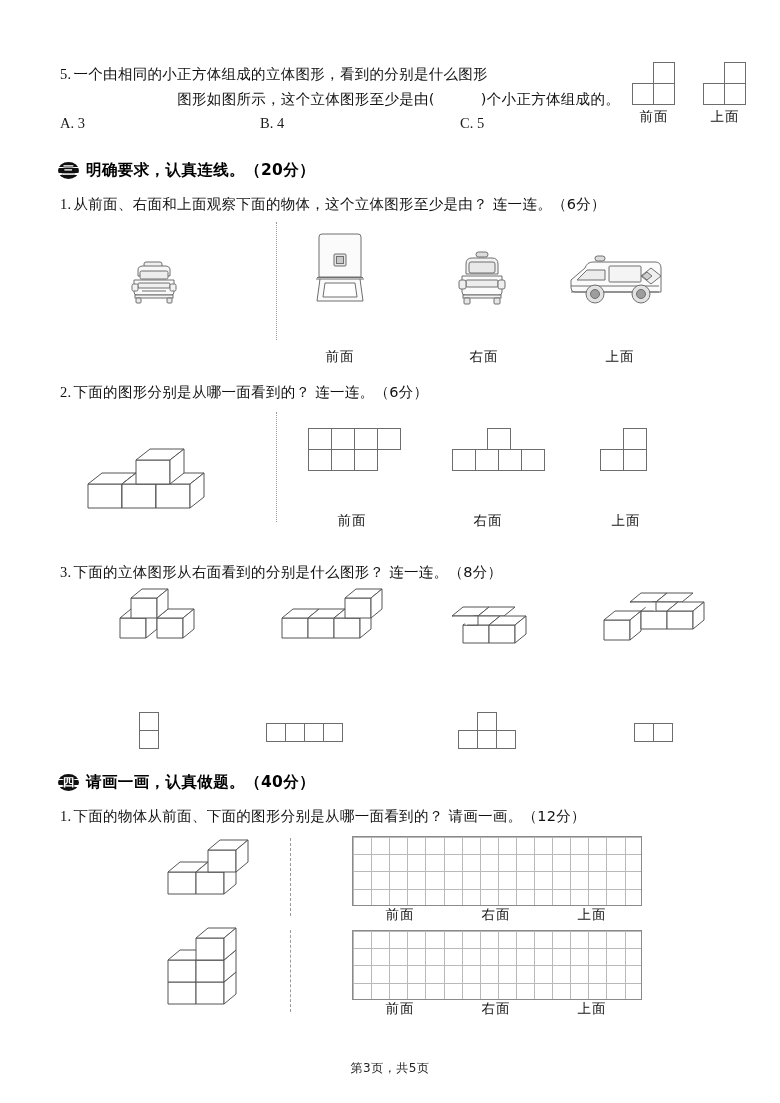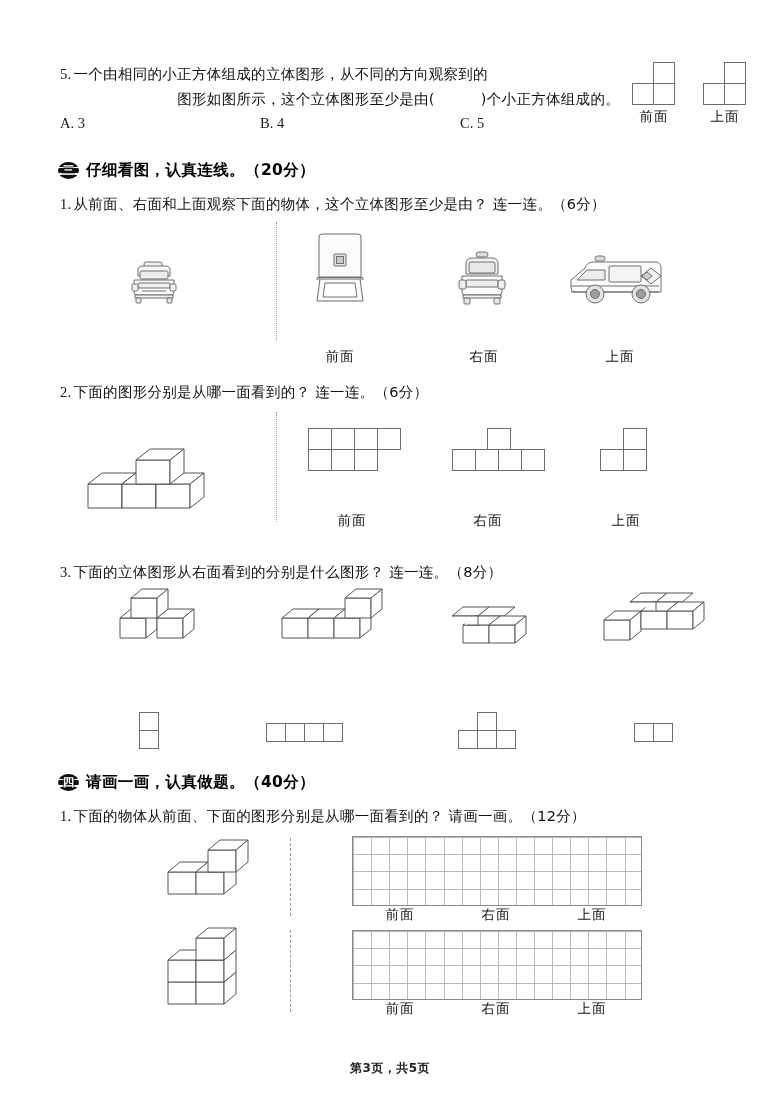--- a/index.html
+++ b/index.html
@@ -91,21 +91,21 @@
   .veh{position:absolute;}
 </style>
 </head>
 <body>
 
 <div class="page">
 
   <div style="position:absolute;left:60px;top:62px;width:560px;">
     <div class="q-text" style="display:flex;">
       <span class="q-num">5.</span>
-      <span style="margin-left:2px;">一个由相同的小正方体组成的立体图形，从不同的方向观察到的</span>
+      <span style="margin-left:2px;">一个由相同的小正方体组成的立体图形，看到的分别是什么图形</span>
     </div>
     <div class="q-text" style="padding-left:16px;text-align:right;">
       <span>图形如图所示，这个立体图形至少是由(</span><span style="display:inline-block;width:46px;"></span><span>)个小正方体组成的。</span>
     </div>
     <div class="options" style="margin-top:3px;">
       <span style="width:200px;">A. 3</span>
       <span style="width:200px;">B. 4</span>
       <span>C. 5</span>
     </div>
   </div>
@@ -119,21 +119,21 @@
 
   <div class="shape" style="left:703px;top:62px;width:44px;height:44px;">
     <div class="cellsq" style="left:21px;top:0;width:22px;height:22px;"></div>
     <div class="cellsq" style="left:0;top:21px;width:22px;height:22px;"></div>
     <div class="cellsq" style="left:21px;top:21px;width:22px;height:22px;"></div>
   </div>
   <div class="label" style="position:absolute;left:693px;top:108px;width:64px;">上面</div>
 
   <div class="sec-head" style="position:absolute;left:58px;top:160px;">
     <div class="sec-badge"><span>三</span></div>
-    <div class="sec-title">仔细看图，认真连线。（20分）</div>
+    <div class="sec-title">明确要求，认真连线。（20分）</div>
   </div>
 
   <div class="q-text" style="position:absolute;left:60px;top:192px;display:flex;">
     <span class="q-num">1.</span>
     <span style="margin-left:2px;">从前面、右面和上面观察下面的物体，这个立体图形至少是由？ 连一连。（6分）</span>
   </div>
 
   <div class="vdot" style="left:276px;top:222px;height:118px;"></div>
 
   <div class="veh" style="left:126px;top:258px;">
@@ -416,15 +416,15 @@
     <span class="label" style="width:96px;">上面</span>
   </div>
 
   <div class="gridtable" style="left:352px;top:930px;width:290px;height:69.8px;"></div>
   <div style="position:absolute;left:352px;top:1000px;width:290px;display:flex;">
     <span class="label" style="width:96px;">前面</span>
     <span class="label" style="width:96px;">右面</span>
     <span class="label" style="width:96px;">上面</span>
   </div>
 
-  <div class="footer" style="top:1060px;font-weight:bold;">第3页，共5页</div>
+  <div class="footer" style="top:1060px;">第3页，共5页</div>
 
 </div>
 
 </body></html>

